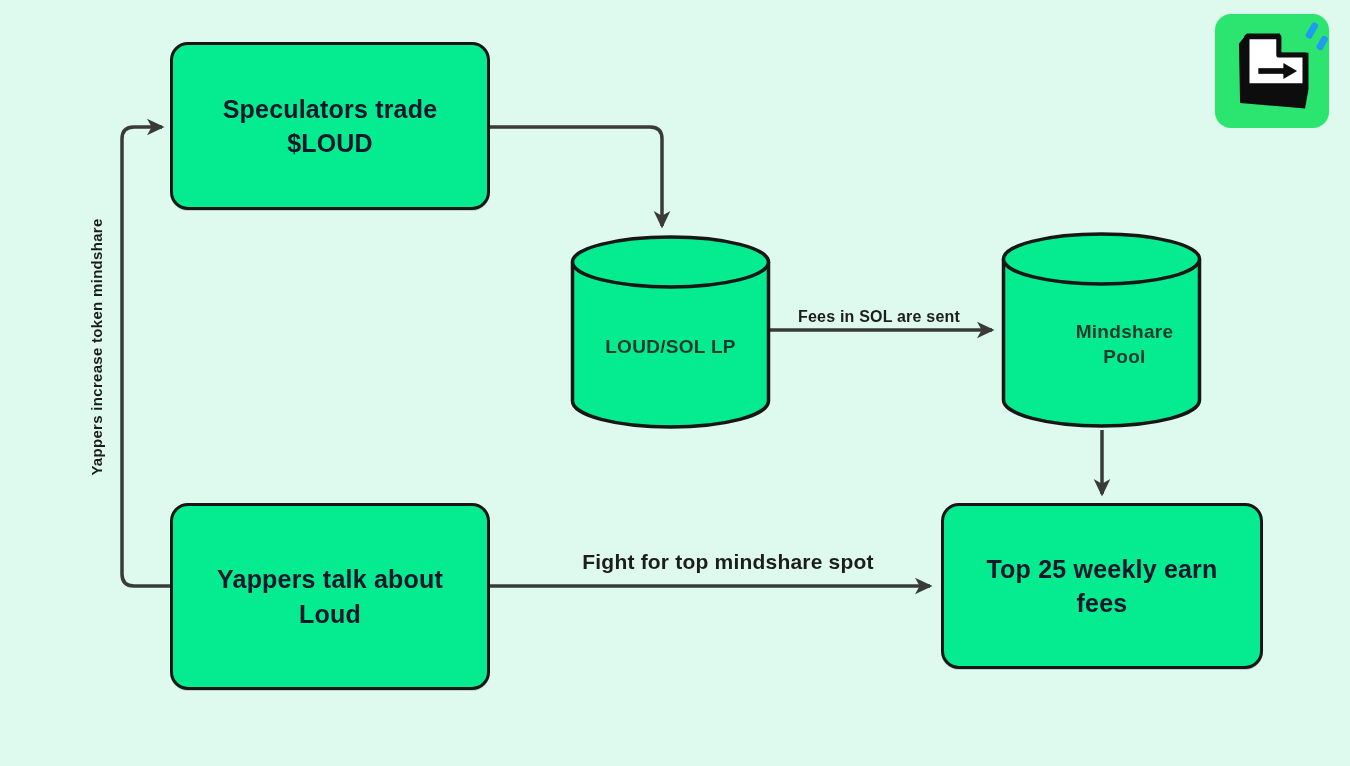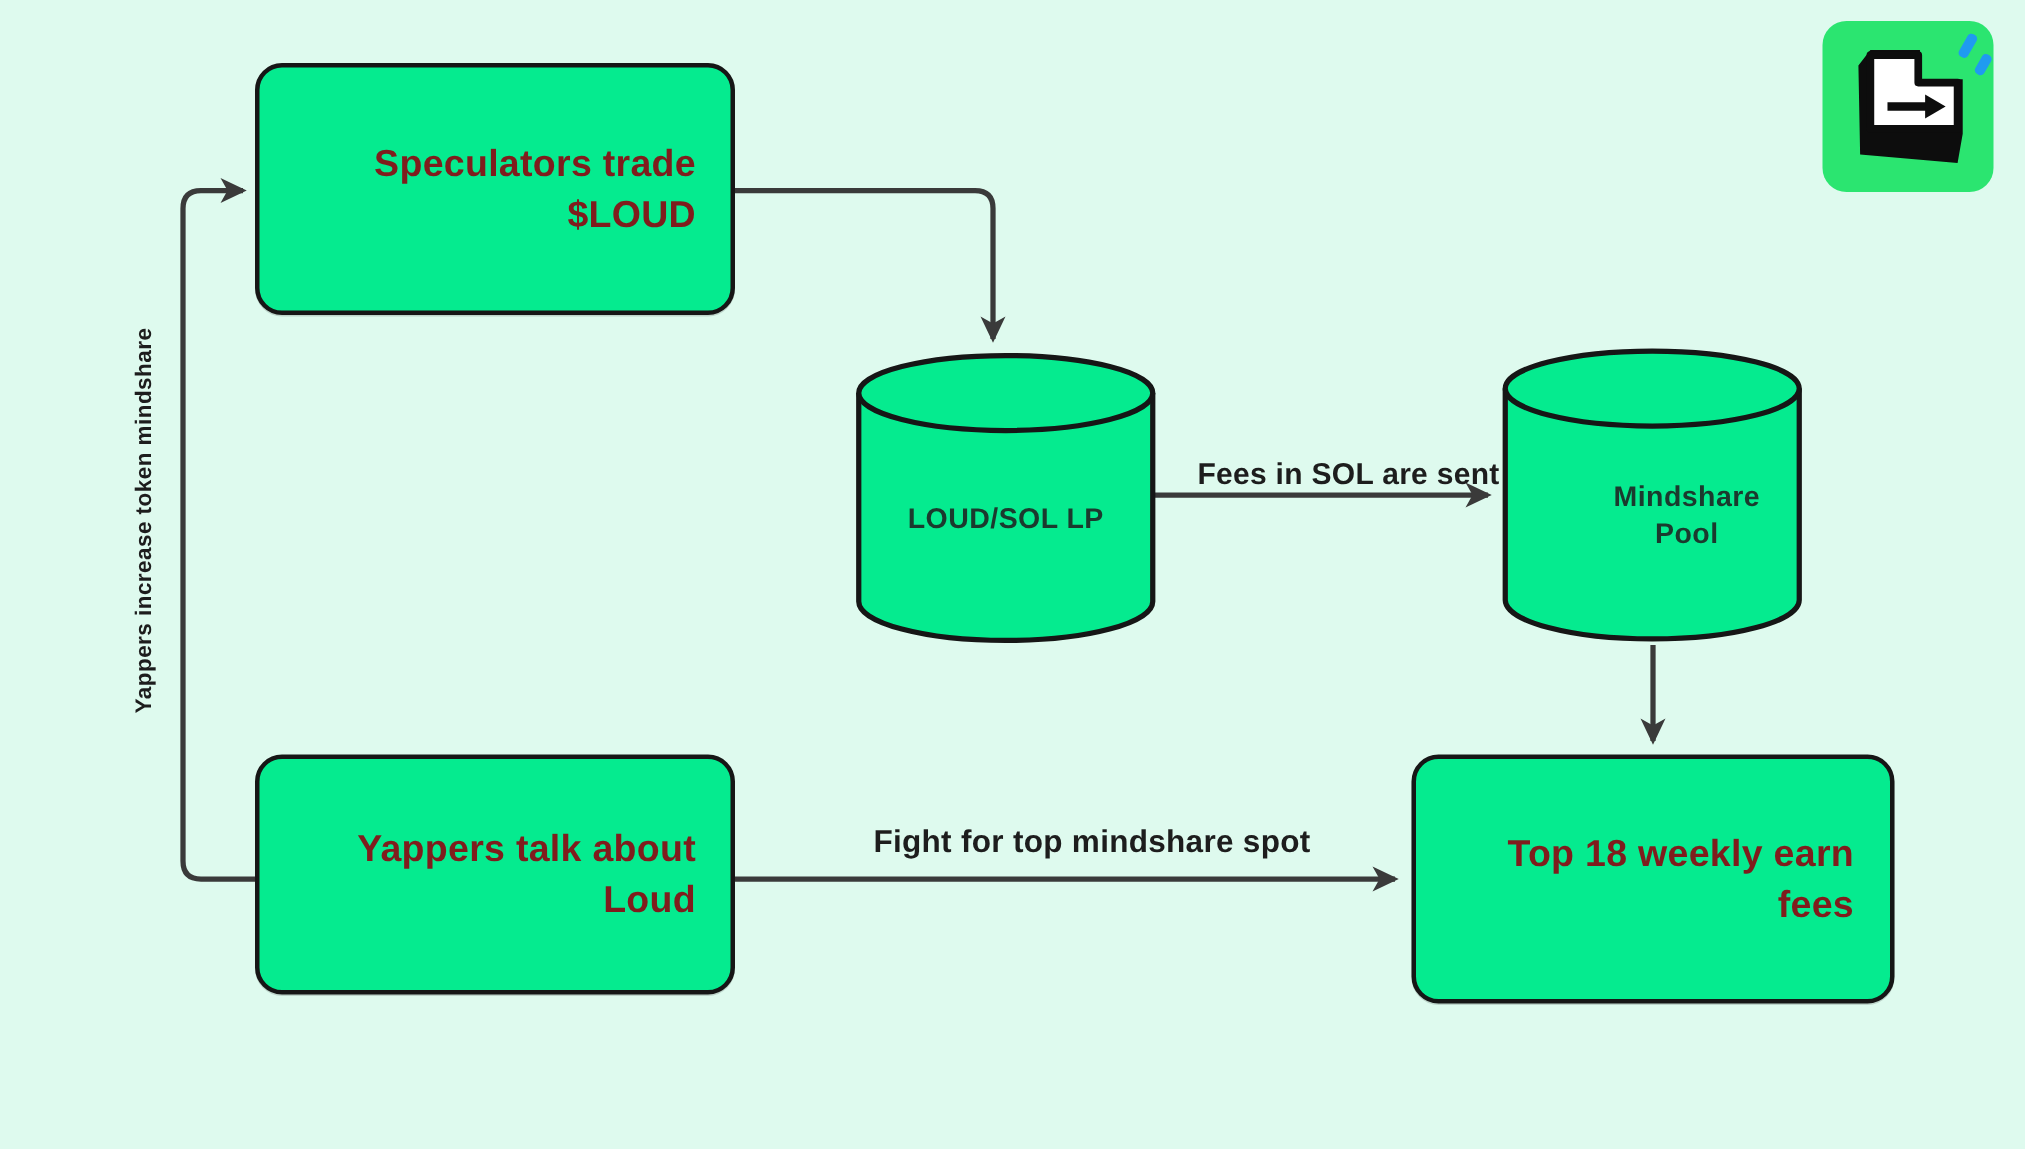--- a/index.html
+++ b/index.html
@@ -23,25 +23,25 @@
   .node-box {
     position: absolute;
     background: #05eb8f;
     border: 3px solid #161616;
     border-radius: 18px;
     display: flex; align-items: center; justify-content: center;
     box-shadow: 0 1px 0 rgba(0,0,0,0.15);
   }
   .node-box .node-label {
     width: 268px;
-    text-align: right;
+    text-align: center;
     font-weight: 700;
     font-size: 25px;
     line-height: 1.38;
-    color: #7f1d1d;
+    color: #0f172a;
     letter-spacing: 0.2px;
   }
   .cylinder { position: absolute; }
   .cylinder svg { display: block; }
   .cyl-label {
     position: absolute; inset: 0;
     display: flex; align-items: center; justify-content: center;
     padding-top: 30px;
     text-align: center;
     font-weight: 700;
@@ -96,26 +96,26 @@
     <path d="M 490 127 H 650 Q 662 127 662 139 V 226" fill="none" stroke="#3a3a3a" stroke-width="3.5" stroke-linejoin="round" marker-end="url(#arrow)"></path>
     <path d="M 763 330 H 992" fill="none" stroke="#3a3a3a" stroke-width="3.5" marker-end="url(#arrow)"></path>
     <path d="M 1102 430 V 494" fill="none" stroke="#3a3a3a" stroke-width="3.5" marker-end="url(#arrow)"></path>
     <path d="M 490 586 H 930" fill="none" stroke="#3a3a3a" stroke-width="3.5" marker-end="url(#arrow)"></path>
   </svg>
 
   <div class="node-box" style="left:170px; top:42px; width:320px; height:168px;">
     <div class="node-label">Speculators trade $LOUD</div>
   </div>
 
-  <div class="node-box" style="left:170px; top:503px; width:320px; height:160px;">
+  <div class="node-box" style="left:170px; top:503px; width:320px; height:187px;">
     <div class="node-label">Yappers talk about Loud</div>
   </div>
 
   <div class="node-box" style="left:941px; top:503px; width:322px; height:166px;">
-    <div class="node-label">Top 18 weekly earn fees</div>
+    <div class="node-label">Top 25 weekly earn fees</div>
   </div>
 
   <div class="cylinder" style="left:569px; top:234px; width:203px; height:196px;">
     <svg width="203" height="196" viewBox="0 0 203 196" xmlns="http://www.w3.org/2000/svg">
       <path d="M3.5,28 V167 A98,26 0 0 0 199.5,167 V28" fill="#05eb8f" stroke="#161616" stroke-width="3.5"></path>
       <ellipse cx="101.5" cy="28" rx="98" ry="25" fill="#05eb8f" stroke="#161616" stroke-width="3.5"></ellipse>
     </svg>
     <div class="cyl-label">
       <span>LOUD/SOL LP</span>
     </div>
@@ -124,21 +124,21 @@
   <div class="cylinder" style="left:1000px; top:231px; width:203px; height:198px;">
     <svg width="203" height="198" viewBox="0 0 203 198" xmlns="http://www.w3.org/2000/svg">
       <path d="M3.5,28 V169 A98,26 0 0 0 199.5,169 V28" fill="#05eb8f" stroke="#161616" stroke-width="3.5"></path>
       <ellipse cx="101.5" cy="28" rx="98" ry="25" fill="#05eb8f" stroke="#161616" stroke-width="3.5"></ellipse>
     </svg>
     <div class="cyl-label narrow">
       <span>Mindshare Pool</span>
     </div>
   </div>
 
-  <div class="edge-label" style="left:879px; top:317px; font-size:20px;margin-left:20px;">Fees in SOL are sent</div>
+  <div class="edge-label" style="left:879px; top:317px; font-size:16px;">Fees in SOL are sent</div>
 
   <div class="edge-label" style="left:728px; top:562px;">Fight for top mindshare spot</div>
 
   <div class="side-label">Yappers increase token mindshare</div>
 
   <div class="logo-badge">
     <svg viewBox="0 0 100 100" xmlns="http://www.w3.org/2000/svg">
 
       <path d="M21,26 L28,17 L57,17 L57,34 L82,34 L82,66 L79,83 L22,78 Z" fill="#0d0d0d"></path>
 

